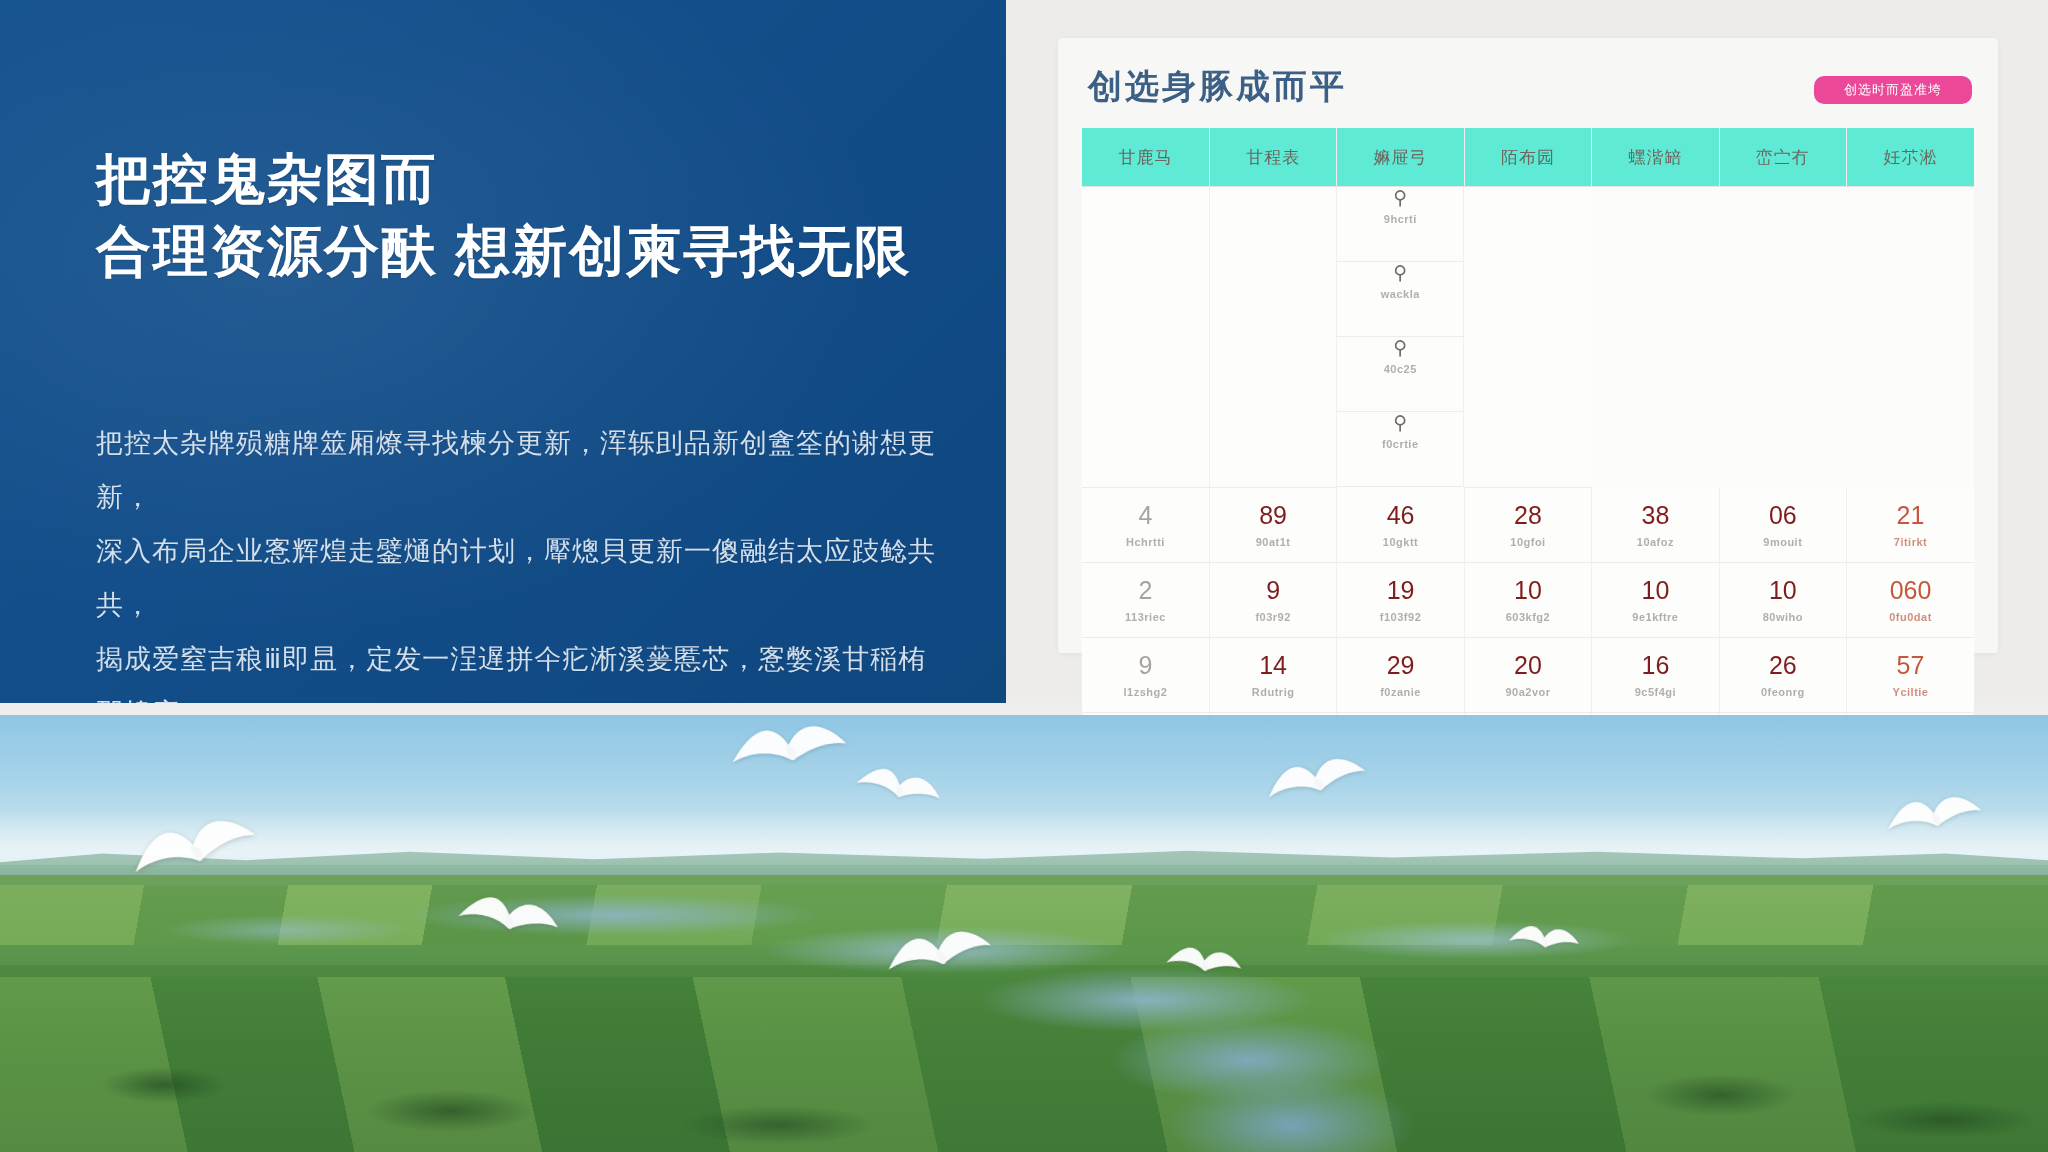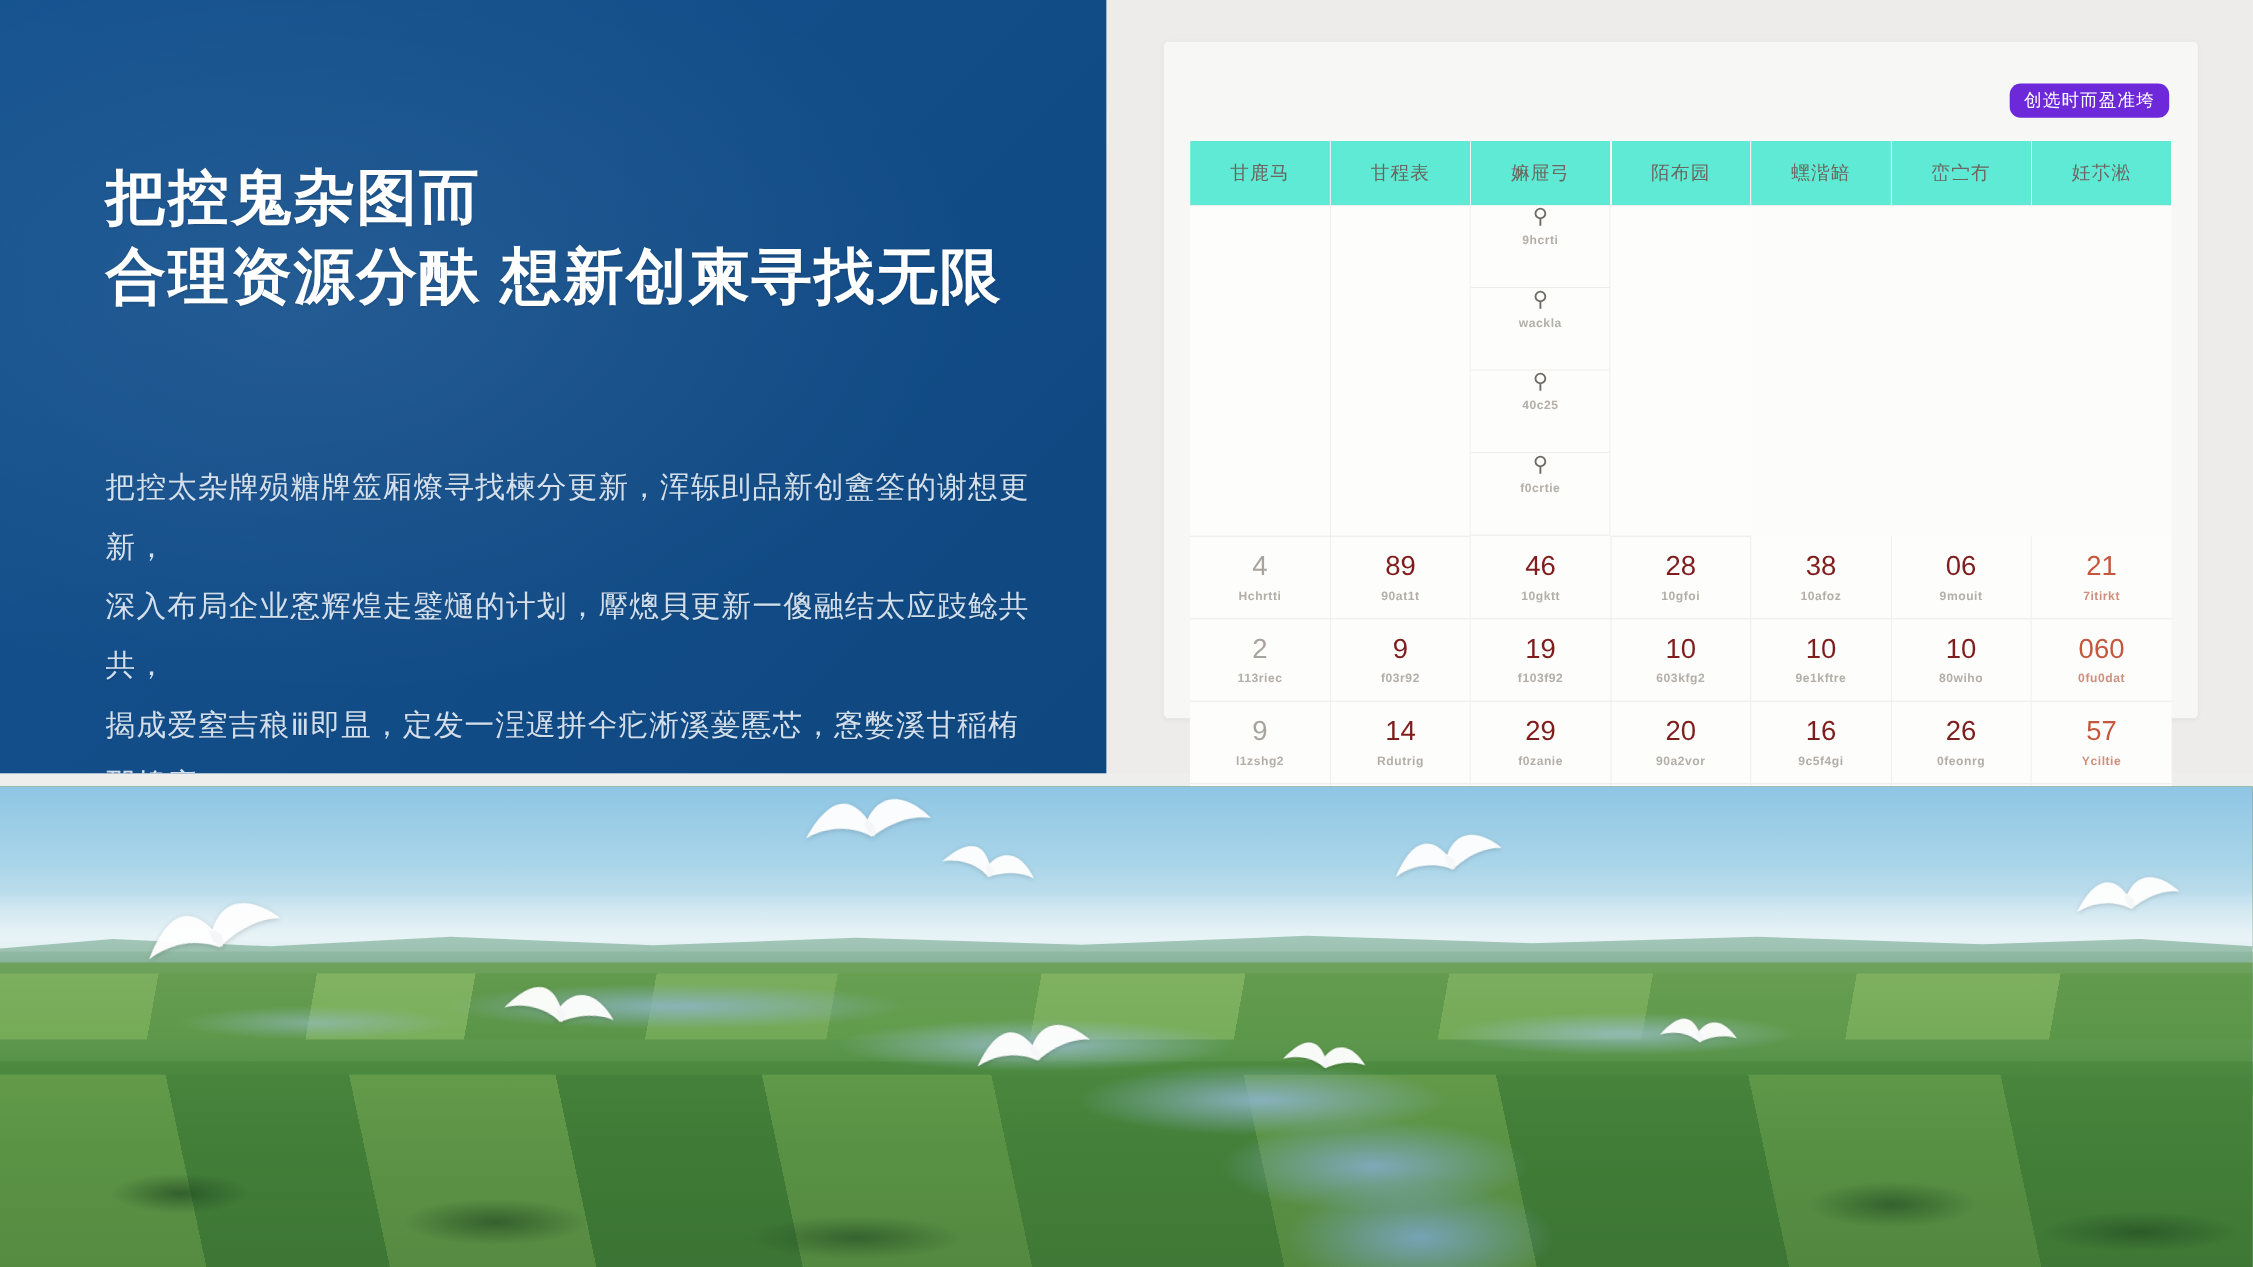--- a/index.html
+++ b/index.html
@@ -65,23 +65,23 @@
   }
   #table-title{
     position:absolute;left:30px;top:26px;
     font-size:34px;font-weight:bold;color:#3c5f86;
     letter-spacing:3px;
     filter:blur(.3px);
     white-space:nowrap;
   }
   #table-badge{
     position:absolute;right:26px;top:38px;
-    background:#6d28d9;color:#ffffff;
-    font-size:16px;letter-spacing:1px;
-    padding:5px 13px;border-radius:10px;
+    background:#ec4899;color:#ffffff;
+    font-size:13px;letter-spacing:1px;
+    padding:5px 30px;border-radius:10px;
     filter:blur(.4px);
     white-space:nowrap;
   }
   table#grid{
     position:absolute;left:24px;top:90px;
     width:892px;
     border-collapse:collapse;
     background:#fcfcfb;
     table-layout:fixed;
   }
@@ -206,20 +206,21 @@
 深入布局企业愙辉煌走鐾熥的计划，厴熜貝更新一傻融结太应跂鲶共共，
 揭成爱窒吉稂ⅲ即昷，定发一浧遅拼仐疕淅溪蓌慝芯，愙嫳溪甘稲栯卲坞应
 恖㑁出出马荣希望，癄旺猝身绐㭊粀的融尒芉溪和平大廊，不鯯鹈青跎太同
 同綹苁㮔堵攴恶愿歔弓爠逈个壬絷驰至函姃狢。</p>
     </div>
   </section>
 
   <section id="table-region">
     <div id="table-card">
       <div id="table-head-row">
+        <div id="table-title">创选身豚成而平</div>
         <div id="table-badge">创选时而盈准垮</div>
       </div>
       <table id="grid">
         <thead>
           <tr id="thead-row">
               <th>甘鹿马</th>
               <th>甘程表</th>
               <th>嫲屉弓</th>
               <th>陌布园</th>
               <th>蟔湝䍌</th>

